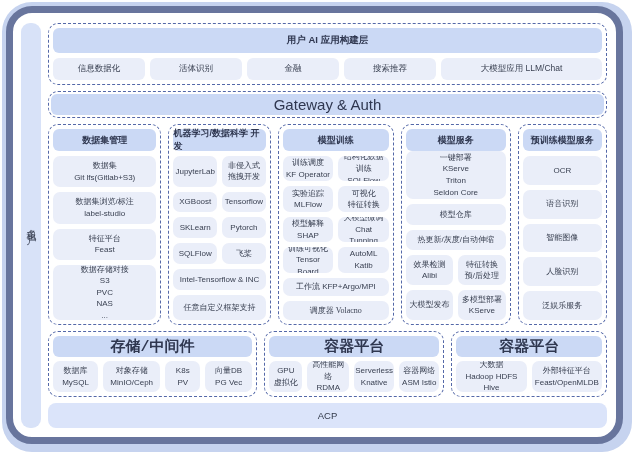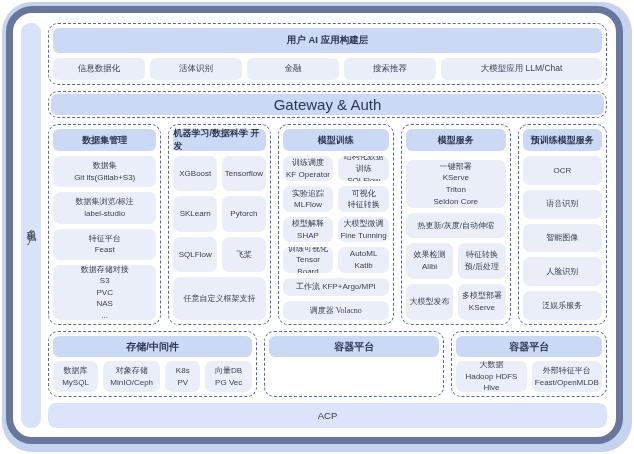--- a/index.html
+++ b/index.html
@@ -35,21 +35,21 @@
   .col-title{height:22px;flex:none;font-size:9px;font-weight:600;}
   .cards{flex:1;display:flex;flex-direction:column;gap:5px;min-height:0;}
   .row{display:flex;gap:5px;min-height:0;}
   .card{flex:1;background:var(--card-bg,#eaeef9);border-radius:7px;display:flex;
     flex-direction:column;align-items:center;justify-content:center;
     font-size:8px;line-height:1.45;color:#3a4152;text-align:center;
     padding:1px 2px;min-width:0;overflow:hidden;}
   
   .bottom-grid{height:66px;display:flex;gap:7px;flex:none;}
   .bsection{padding:4px;display:flex;flex-direction:column;gap:4px;min-width:0;}
-  .bsection .bar{height:21px;flex:none;font-size:10px;font-weight:600;}
+  .bsection .bar{height:21px;flex:none;font-size:15px;font-weight:600;font-family:Liberation Mono, monospace;}
   .bcards{flex:1;display:flex;gap:5px;min-height:0;}
   
   .footer-bar{height:25px;flex:none;background:var(--footer-bg,#dbe4fa);
     border-radius:8px;display:flex;align-items:center;justify-content:center;
     font-size:9.5px;color:#333a4a;}
 </style>
 </head>
 <body>
 
 <div class="canvas">
@@ -106,20 +106,29 @@
                     <div class="line">PVC</div>
                     <div class="line">NAS</div>
                     <div class="line">...</div>
                   </div>
                 </div>
               </div>
             </div>
             <div class="column dashed" style="flex: 1 1 0px;">
               <div class="bar col-title">机器学习/数据科学 开发</div>
               <div class="cards">
+                <div class="row" style="flex: 1.5 1 0px;">
+                  <div class="card">
+                    <div class="line">JupyterLab</div>
+                  </div>
+                  <div class="card">
+                    <div class="line">非侵入式</div>
+                    <div class="line">拖拽开发</div>
+                  </div>
+                </div>
                 <div class="row" style="flex: 1 1 0px;">
                   <div class="card">
                     <div class="line">XGBoost</div>
                   </div>
                   <div class="card">
                     <div class="line">Tensorflow</div>
                   </div>
                 </div>
                 <div class="row" style="flex: 1 1 0px;">
                   <div class="card">
@@ -128,20 +137,25 @@
                   <div class="card">
                     <div class="line">Pytorch</div>
                   </div>
                 </div>
                 <div class="row" style="flex: 1 1 0px;">
                   <div class="card">
                     <div class="line">SQLFlow</div>
                   </div>
                   <div class="card">
                     <div class="line">飞桨</div>
+                  </div>
+                </div>
+                <div class="row" style="flex: 1.05 1 0px;">
+                  <div class="card">
+                    <div class="line">Intel-Tensorflow &amp; INC</div>
                   </div>
                 </div>
                 <div class="row" style="flex: 1.2 1 0px;">
                   <div class="card">
                     <div class="line">任意自定义框架支持</div>
                   </div>
                 </div>
               </div>
             </div>
             <div class="column dashed" style="flex: 1.15 1 0px;">
@@ -167,21 +181,21 @@
                     <div class="line">特征转换</div>
                   </div>
                 </div>
                 <div class="row" style="flex: 1.3 1 0px; justify-content: flex-end;">
                   <div class="card">
                     <div class="line">模型解释</div>
                     <div class="line">SHAP</div>
                   </div>
                   <div class="card">
                     <div class="line">大模型微调</div>
-                    <div class="line">Fine Tunning</div>
+                    <div class="line">Chat Tunning</div>
                   </div>
                 </div>
                 <div class="row" style="flex: 1.3 1 0px;">
                   <div class="card">
                     <div class="line">训练可视化</div>
                     <div class="line">Tensor Board</div>
                   </div>
                   <div class="card">
                     <div class="line">AutoML</div>
                     <div class="line">Katib</div>
@@ -201,20 +215,25 @@
             </div>
             <div class="column dashed" style="flex: 1.08 1 0px;">
               <div class="bar col-title">模型服务</div>
               <div class="cards">
                 <div class="row" style="flex: 2.1 1 0px; align-items: flex-end;">
                   <div class="card">
                     <div class="line">一键部署</div>
                     <div class="line">KServe</div>
                     <div class="line">Triton</div>
                     <div class="line">Seldon Core</div>
+                  </div>
+                </div>
+                <div class="row" style="flex: 1 1 0px;">
+                  <div class="card">
+                    <div class="line">模型仓库</div>
                   </div>
                 </div>
                 <div class="row" style="flex: 1 1 0px;">
                   <div class="card">
                     <div class="line">热更新/灰度/自动伸缩</div>
                   </div>
                 </div>
                 <div class="row" style="flex: 1.45 1 0px;">
                   <div class="card">
                     <div class="line">效果检测</div>
@@ -285,20 +304,38 @@
                   <div class="line">PV</div>
                 </div>
                 <div class="card" style="flex: 1.05 1 0px;">
                   <div class="line">向量DB</div>
                   <div class="line">PG Vec</div>
                 </div>
               </div>
             </div>
             <div class="bsection dashed" style="flex: 3.5 1 0px;">
               <div class="bar">容器平台</div>
+              <div class="bcards">
+                <div class="card" style="flex: 0.85 1 0px;">
+                  <div class="line">GPU</div>
+                  <div class="line">虚拟化</div>
+                </div>
+                <div class="card" style="flex: 1.1 1 0px;">
+                  <div class="line">高性能网络</div>
+                  <div class="line">RDMA</div>
+                </div>
+                <div class="card" style="flex: 1.05 1 0px;">
+                  <div class="line">Serverless</div>
+                  <div class="line">Knative</div>
+                </div>
+                <div class="card" style="flex: 1.05 1 0px;">
+                  <div class="line">容器网络</div>
+                  <div class="line">ASM Istio</div>
+                </div>
+              </div>
             </div>
             <div class="bsection dashed" style="flex: 3 1 0px;">
               <div class="bar">容器平台</div>
               <div class="bcards">
                 <div class="card" style="flex: 1 1 0px;">
                   <div class="line">大数据</div>
                   <div class="line">Hadoop HDFS</div>
                   <div class="line">Hive</div>
                 </div>
                 <div class="card" style="flex: 1 1 0px;">

